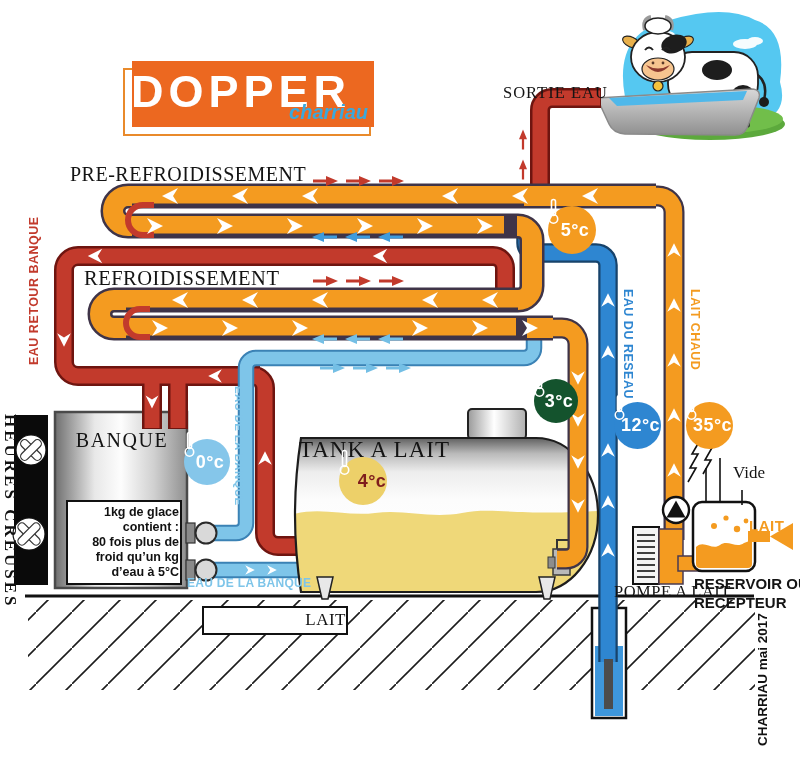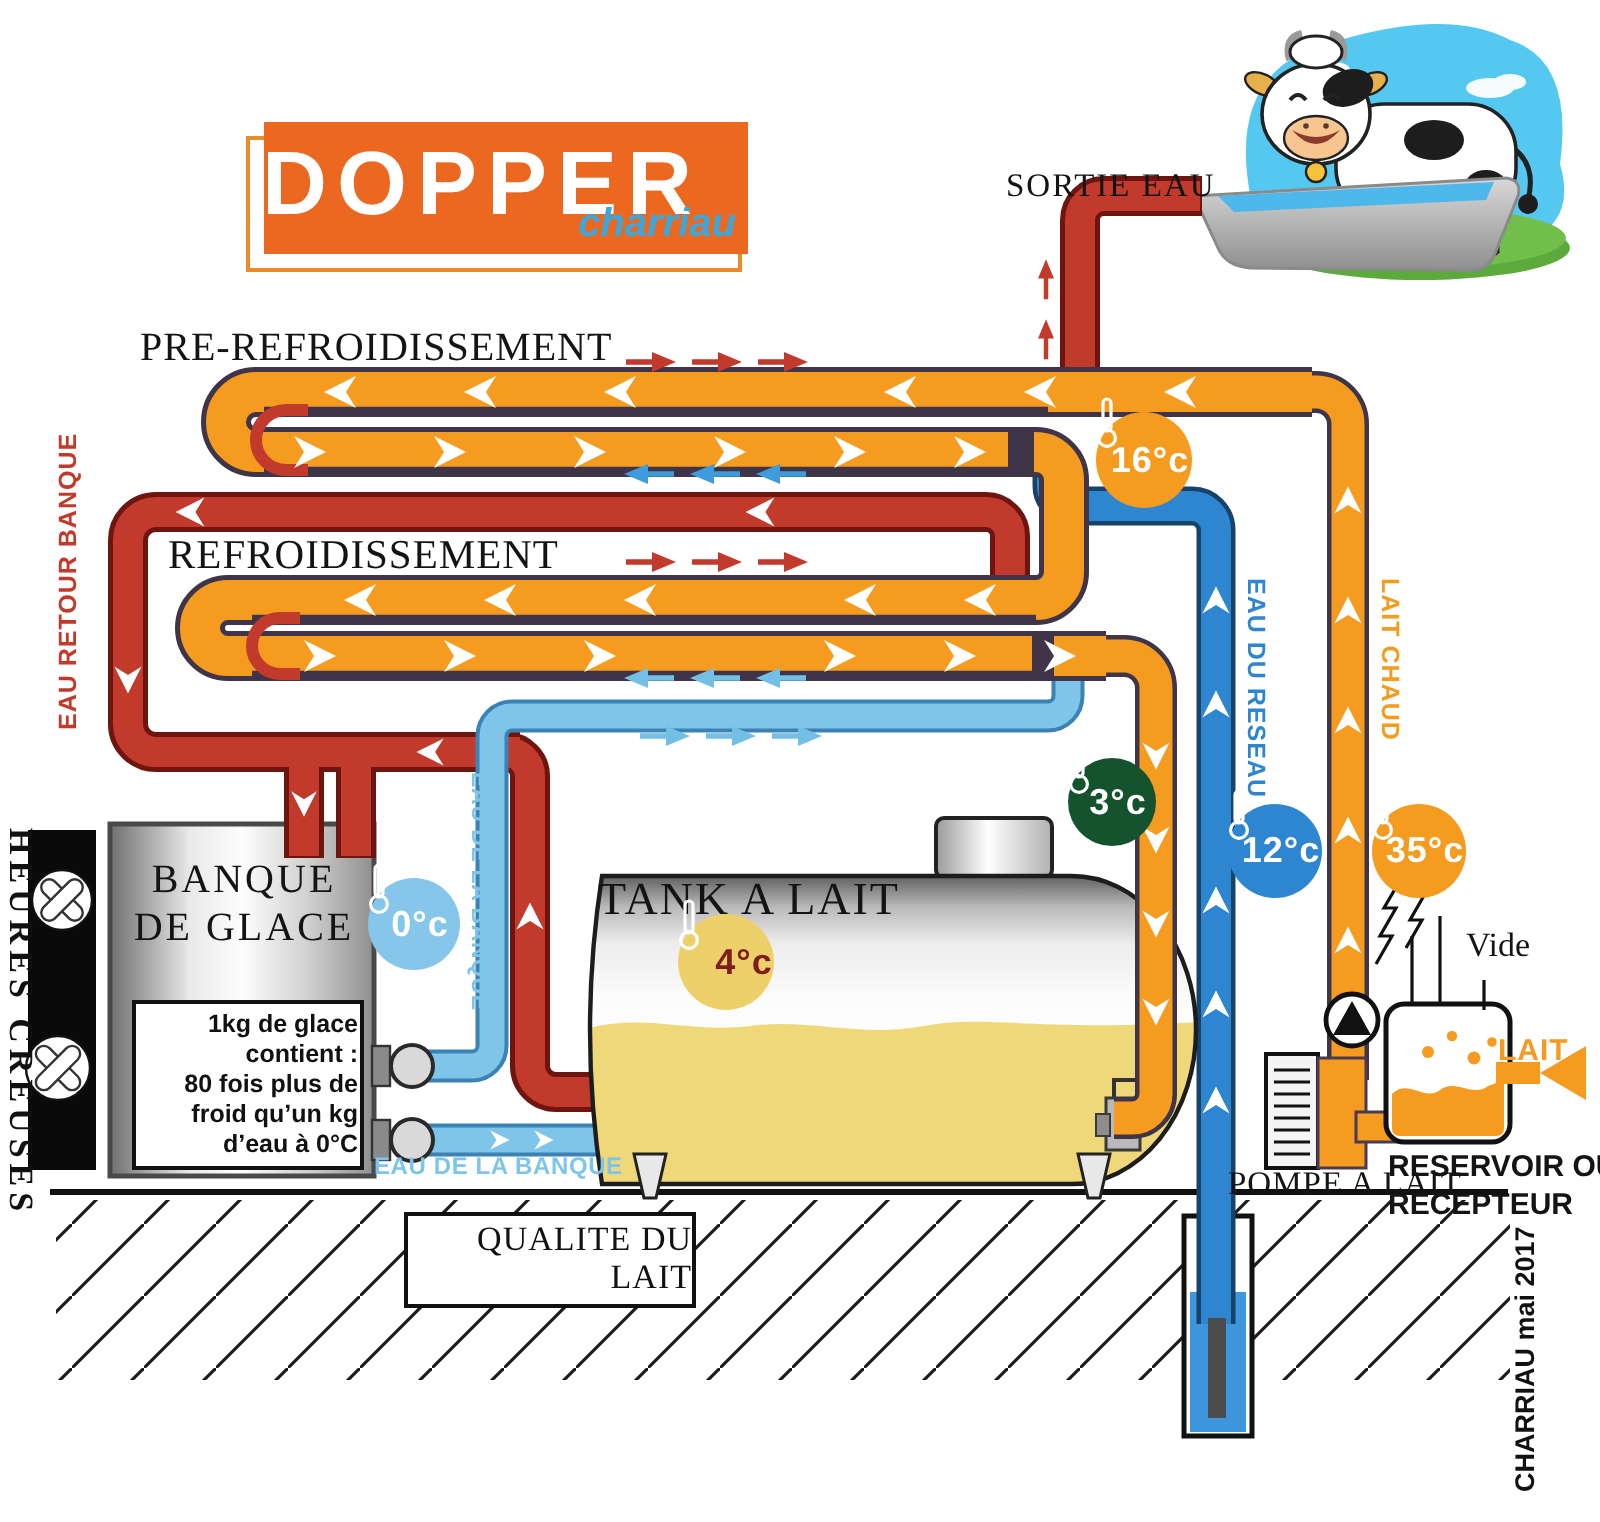--- a/index.html
+++ b/index.html
@@ -339,56 +339,54 @@
 
 <div class="vlab rotm90" style="left:28px;top:365px;color:#C23A2C;font-size:12.5px;letter-spacing:.5px;">EAU RETOUR BANQUE</div>
 <div class="vlab rot90 serif" style="left:19px;top:414px;color:#111;font-size:17px;letter-spacing:3px;">HEURES CREUSES</div>
 <div class="vlab rot90" style="left:244px;top:386px;color:#7EC5E9;font-size:11.5px;letter-spacing:.3px;">EAU DE LA BANQUE</div>
 <div class="vlab rot90" style="left:634px;top:289px;color:#2E86D1;font-size:12.5px;letter-spacing:.5px;">EAU DU RESEAU</div>
 <div class="vlab rot90" style="left:701px;top:289px;color:#F49B20;font-size:12.5px;letter-spacing:.5px;">LAIT CHAUD</div>
 <div class="vlab rotm90" style="left:756px;top:746px;color:#111;font-size:13.5px;font-weight:600;">CHARRIAU mai 2017</div>
 
 <div class="abs serif lbl" style="left:57px;top:428px;width:130px;text-align:center;font-size:20px;letter-spacing:1.5px;line-height:1.2;">
   <div>BANQUE</div>
-  <div>DE GLACE</div>
 </div>
 
 <div class="notebox" style="left:66px;top:500px;width:110px;padding:3px 1px;font-size:12.5px;font-weight:bold;line-height:1.2;">
   <div>1kg de glace</div>
   <div>contient :</div>
   <div>80 fois plus de</div>
   <div>froid qu’un kg</div>
-  <div>d’eau à 0°C</div>
+  <div>d’eau à 5°C</div>
 </div>
 
 <div class="abs serif lbl" style="left:299px;top:437px;font-size:23px;letter-spacing:1px;">TANK A LAIT</div>
 
 <div class="notebox" style="left:202px;top:606px;width:142px;padding:2px 0 4px;">
   <div class="serif" style="font-size:17px;line-height:1.12;letter-spacing:.5px;">
-    <div>QUALITE DU</div>
     <div>LAIT</div>
   </div>
 </div>
 
 <div class="abs" style="left:187px;top:576px;color:#7EC5E9;font-size:12px;font-weight:bold;letter-spacing:.3px;">EAU DE LA BANQUE</div>
 
 <div class="abs serif lbl" style="left:733px;top:463px;font-size:17px;">Vide</div>
 <div class="abs" style="left:749px;top:517px;color:#F49B20;font-size:15px;font-weight:bold;letter-spacing:.5px;">LAIT</div>
 <div class="abs serif lbl" style="left:614px;top:582px;font-size:16.5px;letter-spacing:.5px;">POMPE A LAIT</div>
 <div class="abs lbl" style="left:694px;top:575px;width:78px;text-align:center;font-size:15px;font-weight:bold;line-height:1.25;">
   <div>RESERVOIR OU</div>
   <div>RECEPTEUR</div>
 </div>
 
 <div class="badge" style="left:548px;top:206px;width:48px;height:48px;background:#F49B20;">
   <svg width="13" height="27" viewBox="0 0 13 27">
         <rect x="4.5" y="1.5" width="4" height="16" rx="2" fill="none" stroke="#fff" stroke-width="1.6"></rect>
         <circle cx="6.5" cy="21" r="4.2" fill="none" stroke="#fff" stroke-width="1.6"></circle>
       </svg>
-  <span style="margin-left:6px;">16°c</span>
+  <span style="margin-left:6px;">5°c</span>
 </div>
 <div class="badge" style="left:534px;top:379px;width:44px;height:44px;background:#14532d;">
   <svg width="13" height="27" viewBox="0 0 13 27">
         <rect x="4.5" y="1.5" width="4" height="16" rx="2" fill="none" stroke="#fff" stroke-width="1.6"></rect>
         <circle cx="6.5" cy="21" r="4.2" fill="none" stroke="#fff" stroke-width="1.6"></circle>
       </svg>
   <span style="margin-left:6px;">3°c</span>
 </div>
 <div class="badge" style="left:184px;top:439px;width:46px;height:46px;background:#85C6EA;">
   <svg width="13" height="27" viewBox="0 0 13 27">

